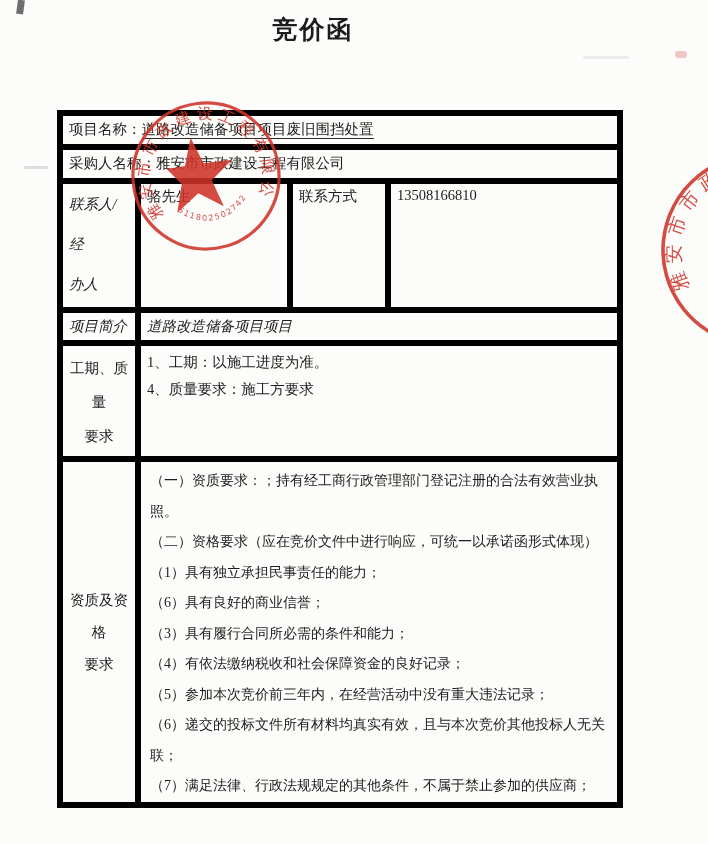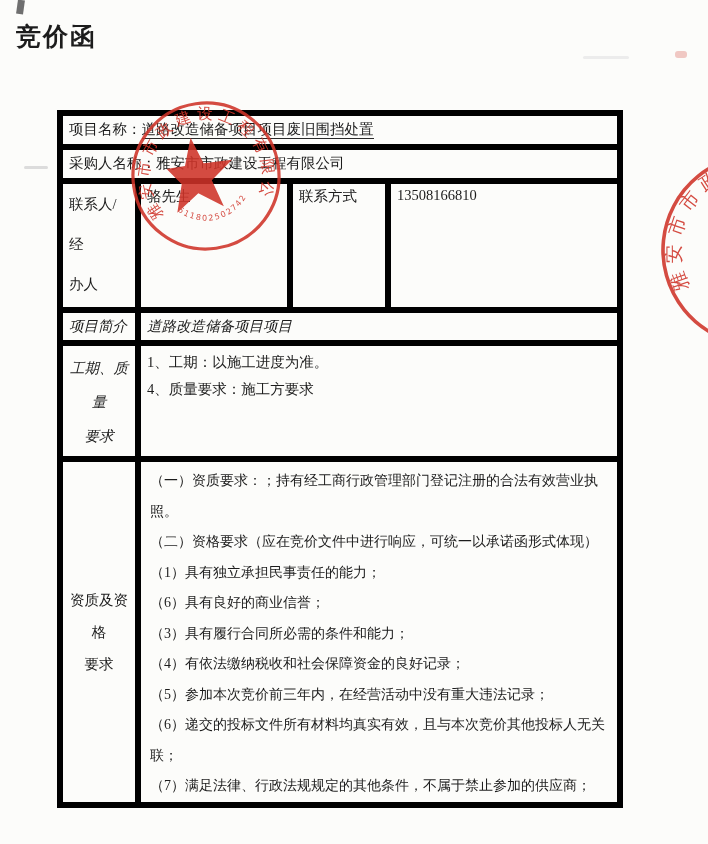--- a/index.html
+++ b/index.html
@@ -3,47 +3,47 @@
 <meta charset="utf-8">
 <style>
   html,body{margin:0;padding:0;background:#e8e8e8;}
   .page{
     position:relative;width:708px;height:844px;margin:0 auto;
     background:#fcfcfa;overflow:hidden;
     font-family:"Liberation Serif","DejaVu Serif",serif;
     color:#1c1c1c;
   }
   .title{
-    position:absolute;top:4px;left:0;width:608px;margin:16px;
-    text-align:left;font-size:25px;font-weight:bold;letter-spacing:2px;
+    position:absolute;top:4px;left:0;width:608px;margin:9px;
+    text-align:center;font-size:25px;font-weight:bold;letter-spacing:2px;
   }
   .intro{
     position:absolute;top:42px;left:55px;width:600px;margin:0;
     font-size:15.5px;line-height:25px;text-align:justify;text-indent:44px;
   }
   .u{border-bottom:1px solid #2a2a2a;padding-bottom:1px;}
   table.bid{
     position:absolute;left:57px;top:110px;width:560px;
     border-collapse:collapse;table-layout:fixed;
     font-size:14.5px;
   }
   table.bid{border:1.5px solid #3c3c3c;}
   table.bid td{
     border:6px solid #000000;vertical-align:top;
     padding:3px 6px;overflow:hidden;
   }
   td.lbl{white-space:pre-line;padding-left:5px;}
   .r12 td{height:22px;line-height:20px;padding-top:4px;}
   .r3 td{height:52px;padding-top:9px;}
-  .r3 td.lbl{line-height:40px;padding-top:0;}
+  .r3 td.lbl{line-height:40px;padding-top:0;font-style:italic;}
   .r4 td{height:21px;line-height:20px;padding-top:4px;font-style:italic;}
   .r5 td{height:55px;padding-top:7px;}
   .r5 td.lbl{line-height:36px;padding-top:4px;}
   .r6 td{height:53px;padding-top:6px;line-height:27px;}
-  .r6 td.lbl{line-height:34px;text-align:center;padding-top:5px;font-style:italic;}
+  .r6 td.lbl{line-height:34px;text-align:center;padding-top:5px;}
   .r7 td{height:273px;}
   .r7 td.lbl{vertical-align:middle;text-align:center;line-height:32px;}
   .r7 td.val{padding:4px 8px 0 9px;}
   .r7 .qitem{margin:0;line-height:30.5px;font-size:14px;}
   
   .seal{position:absolute;pointer-events:none;}
   .seal-main{left:118px;top:98px;}
   .seal-edge{left:622px;top:148px;}
   
   .art{position:absolute;}

